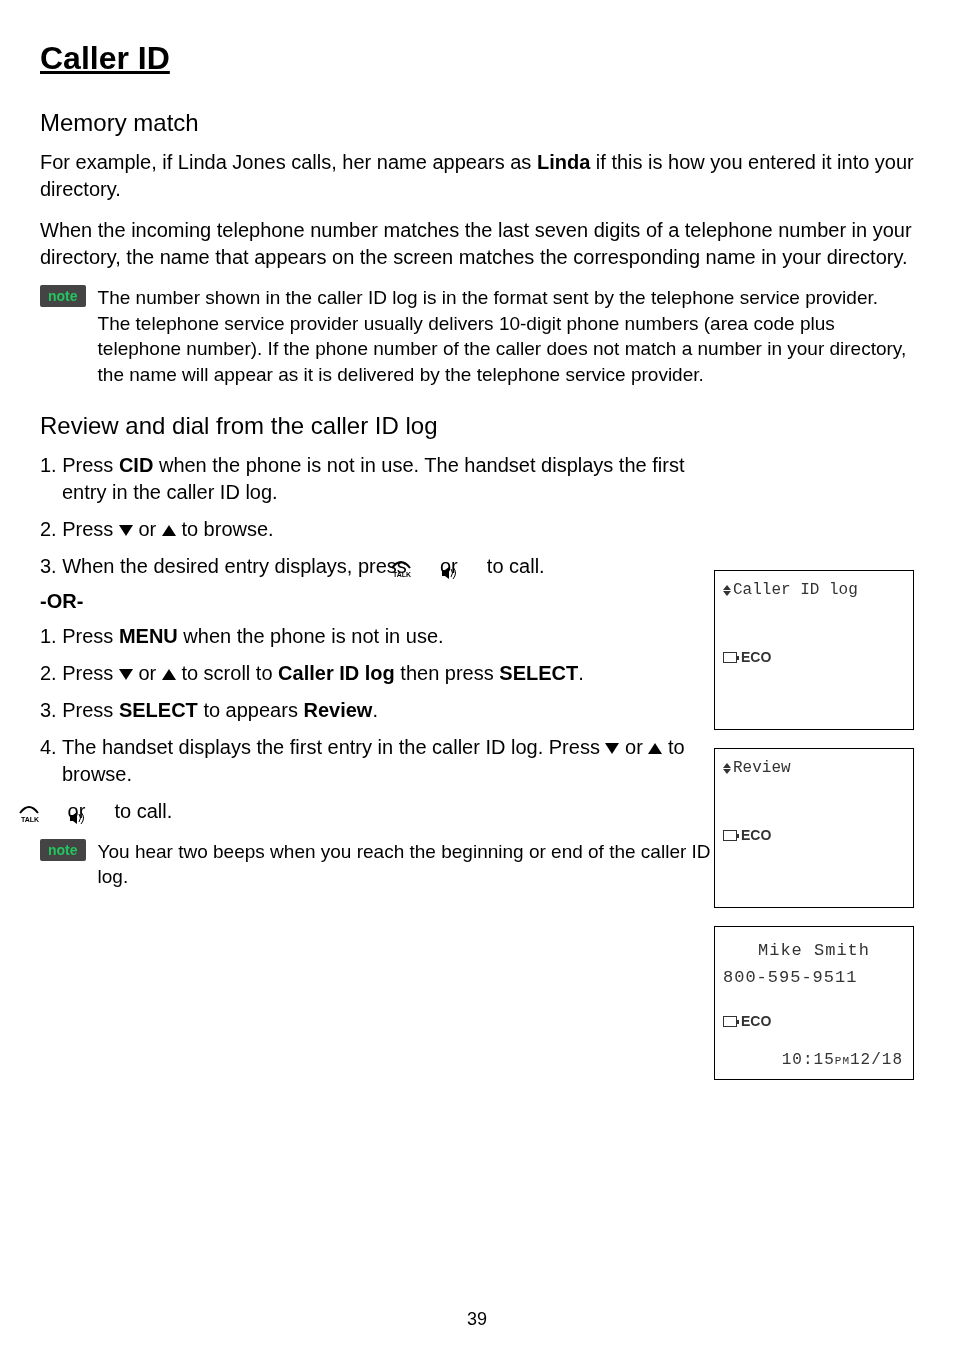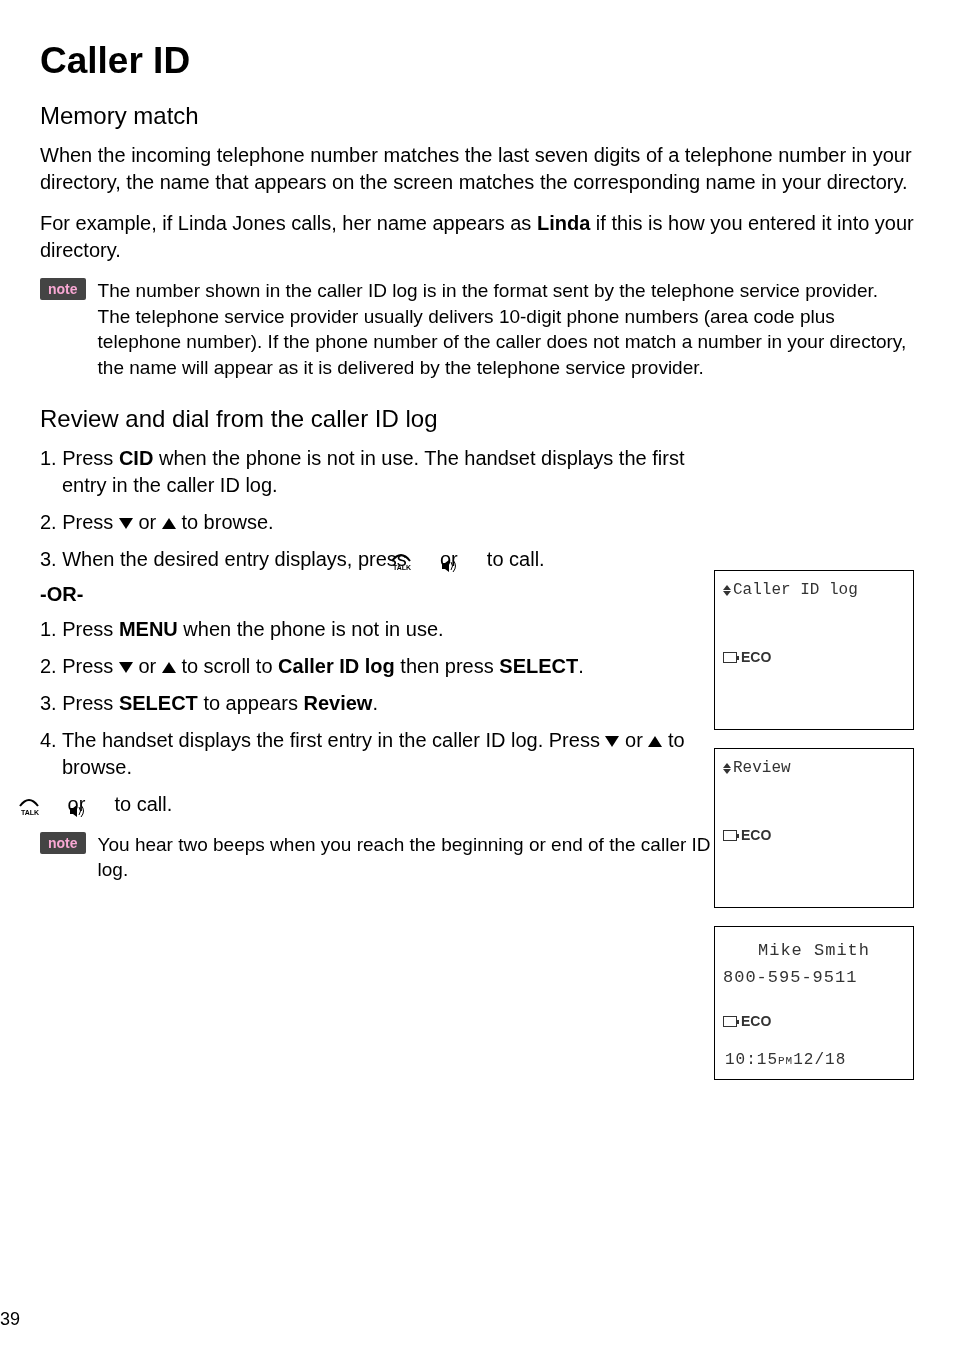--- a/index.html
+++ b/index.html
@@ -1,22 +1,22 @@
 <!DOCTYPE html>
 <html><head>
 <meta charset="utf-8">
 <style>
   * { box-sizing: border-box; margin: 0; padding: 0; }
   html, body { width: 954px; font-family: Arial, Helvetica, sans-serif; color: #000; background: #fff; }
   .page { padding: 40px 40px 40px 40px; width: 954px; min-height: 1354px; position: relative; }
-  h1 { font-size: 37px; font-weight: bold; margin-bottom: 20px; }
+  h1 { font-size: 32px; font-weight: bold; margin-bottom: 32px; text-decoration: underline; }
   h2 { font-size: 24px; font-weight: normal; margin-bottom: 12px; margin-top: 6px; }
   p { font-size: 20px; line-height: 1.35; margin-bottom: 14px; }
   .note-badge {
-    display: inline-block; background: #444; color: #f9a8d4; font-weight: bold;
+    display: inline-block; background: #444; color: #22c55e; font-weight: bold;
     font-size: 14px; padding: 3px 8px; border-radius: 2px; vertical-align: top; text-align: right;
   }
   .note-row { display: flex; align-items: flex-start; gap: 12px; margin-bottom: 24px; margin-top: 6px; }
   .note-text { font-size: 19px; line-height: 1.35; flex: 1; }
   ol { list-style: none; padding-left: 0; }
   li { font-size: 20px; line-height: 1.35; margin-bottom: 10px; padding-left: 22px; text-indent: -22px;}
   .or { font-size: 20px; font-weight: bold; margin: 10px 0 10px 0; }
   b { font-weight: bold; }
   .tri { display:inline-block; width:0; height:0; vertical-align: middle; }
   .tri-down { border-left:7px solid transparent; border-right:7px solid transparent; border-top:11px solid #000; }
@@ -37,42 +37,42 @@
   .lcd .updown .d { width:0;height:0;border-left:4px solid transparent;border-right:4px solid transparent;border-top:5px solid #333;}
   .lcd .bat-row { position:absolute; left:8px; top:78px; display:flex; align-items:center; gap:4px; }
   .bat { display:inline-block; width:14px; height:11px; border:1px solid #333; position:relative; }
   .bat::after { content:""; position:absolute; right:-3px; top:3px; width:2px; height:4px; background:#333; }
   .eco { font-weight:bold; font-size:14px; font-family: Arial, sans-serif; }
 
   .lcd3 { height:154px; }
   .lcd3 .name { text-align:center; margin-top:4px; letter-spacing:1px; font-family:"Courier New",monospace; font-size:17px;}
   .lcd3 .num  { text-align:left; margin-top:8px; letter-spacing:1px; font-family:"Courier New",monospace; font-size:17px;}
   .lcd3 .bat-row { top:86px; }
-  .lcd3 .bot { position:absolute; left:10px; right:10px; bottom:10px; display:flex; justify-content:flex-start; font-family:"Courier New",monospace; font-size:16px; letter-spacing:1px;}
+  .lcd3 .bot { position:absolute; left:10px; right:10px; bottom:10px; display:flex; justify-content:flex-end; font-family:"Courier New",monospace; font-size:16px; letter-spacing:1px;}
   .lcd3 .bot .pm { font-size:11px; vertical-align:baseline; }
 
   .main-left { width: 680px; }
   .review-section { position: relative; }
 
-  .pagenum { position:absolute; bottom:24px; left:0; right:0; text-align:left; font-size:18px; }
+  .pagenum { position:absolute; bottom:24px; left:0; right:0; text-align:center; font-size:18px; }
 </style>
 </head>
 <body>
 
 <div class="page">
 
   <h1>Caller ID</h1>
 
   <h2>Memory match</h2>
 
-  <p>When the incoming telephone number matches the last seven digits of a telephone number in your directory, the name that appears on the screen matches the corresponding name in your directory.</p>
-
   <p>
     <span>For example, if Linda Jones calls, her name appears as </span><b>Linda</b><span> if this is how you entered it into your directory.</span>
   </p>
+
+  <p>When the incoming telephone number matches the last seven digits of a telephone number in your directory, the name that appears on the screen matches the corresponding name in your directory.</p>
 
   <div class="note-row">
     <span class="note-badge">note</span>
     <div class="note-text">The number shown in the caller ID log is in the format sent by the telephone service provider. The telephone service provider usually delivers 10-digit phone numbers (area code plus telephone number). If the phone number of the caller does not match a number in your directory, the name will appear as it is delivered by the telephone service provider.</div>
   </div>
 
   <div class="review-section">
     <h2>Review and dial from the caller ID log</h2>
 
     <div class="main-left">

